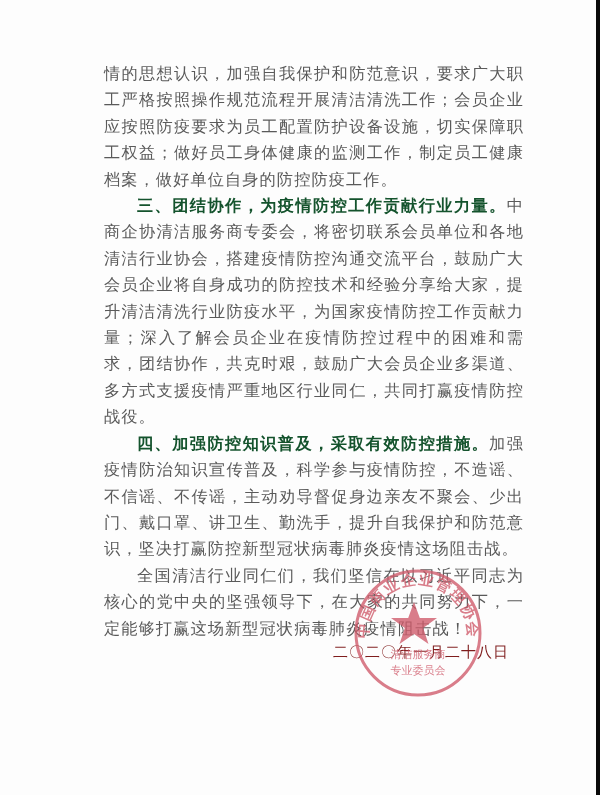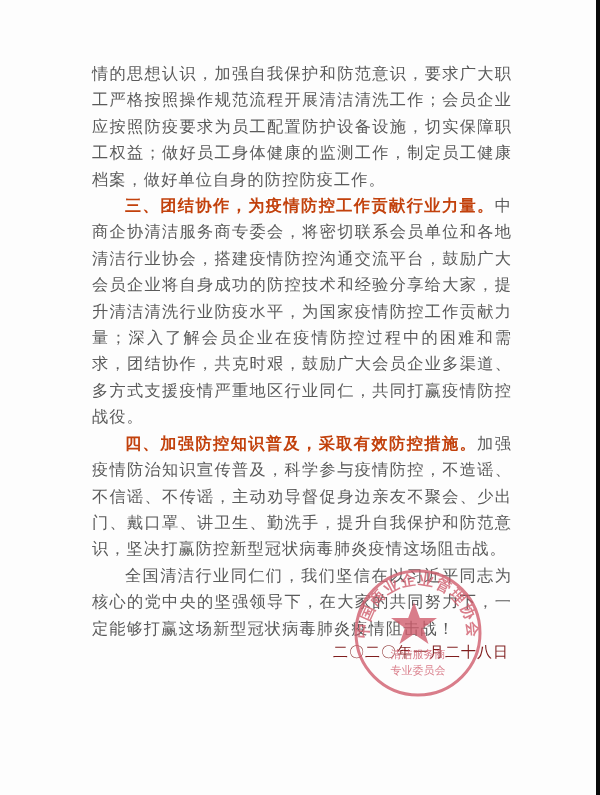--- a/index.html
+++ b/index.html
@@ -5,27 +5,27 @@
     html, body { margin: 0; padding: 0; }
     body {
       width: 600px; height: 795px; position: relative; overflow: hidden;
       background: #fdfdfd;
       font-family: "DejaVu Sans", sans-serif;
     }
     .right-edge {
       position: absolute; top: 0; right: 0; width: 4px; height: 795px; background: #0a0a0a;
     }
     .page {
-      position: absolute; left: 92px; top: 61px; width: 420px;
+      position: absolute; left: 104px; top: 61px; width: 420px;
       color: #5a5a5a; font-size: 16.2px; line-height: 26.4px;
       letter-spacing: 1.1px;
     }
     .page p { margin: 0; text-align: justify; text-align-last: left; }
     .page p.indent { text-indent: 33px; }
-    .page .heading { color: #c2410c; font-weight: bold; }
+    .page .heading { color: #14532d; font-weight: bold; }
     .date {
       position: absolute; left: 333px; top: 643px;
       color: #7f1d1d; font-size: 15px; letter-spacing: 1px; white-space: nowrap;
     }
     .stamp {
       position: absolute; left: 353px; top: 568px; width: 130px; height: 130px;
       opacity: 0.78;
     }
   </style>
 </head>

